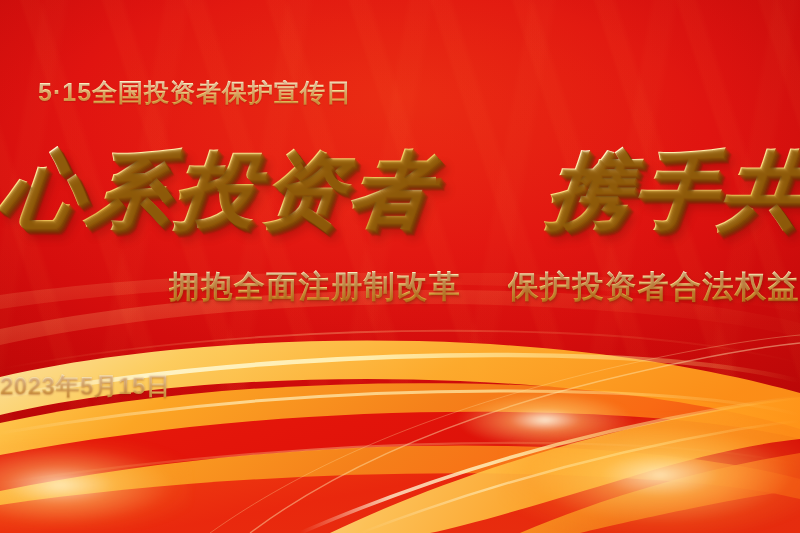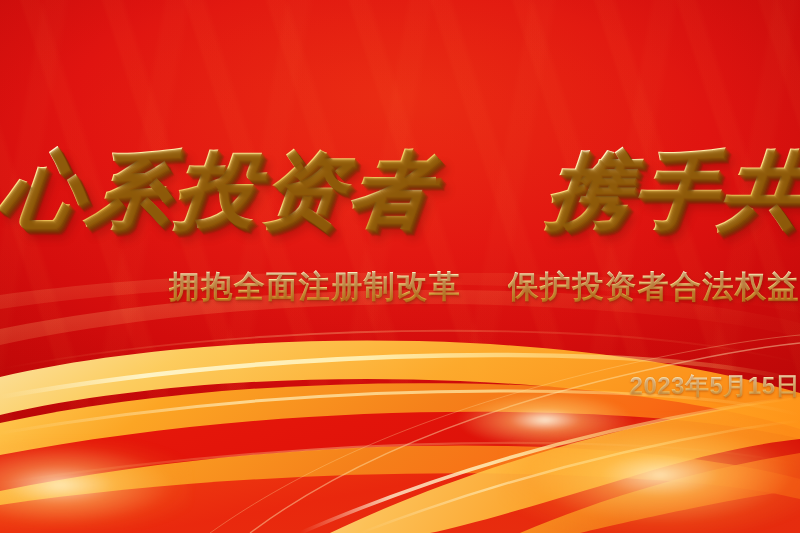--- a/index.html
+++ b/index.html
@@ -171,21 +171,21 @@
     text-shadow:
       0 1px 0 rgba(140,60,0,0.30),
       1px 2px 3px rgba(120,20,0,0.35);
   }
   .subtitle .sub-gap { display:inline-block; width: 26px; }
 
   .datestamp {
     position: absolute;
     left: 0; right: 0;
     top: 370px;
-    text-align: right;
+    text-align: left;
     white-space: nowrap;
     font-size: 24px;
     font-weight: 700;
     letter-spacing: 0.5px;
   }
   .datestamp .date-inner {
     display:inline-block;
     background: linear-gradient(180deg, #fff7d8 0%, #ffe9a6 38%, #f0c765 70%, #dba63c 100%);
     -webkit-background-clip: text;
     background-clip: text;
@@ -280,20 +280,21 @@
       <path d="M210,260 C300,196 420,142 590,100 C680,78 755,66 800,62" stroke="rgba(255,225,160,0.30)" stroke-width="1" fill="none"></path>
     </svg>
   </div>
 
   <div class="glow-left"></div>
   <div class="glow-mid"></div>
   <div class="glow-center"></div>
 
   <div class="txt-layer">
 
+    <div class="eyebrow">5·15全国投资者保护宣传日</div>
 
     <div class="headline">
       <span class="hl-inner">心系投资者</span>
       <span class="gap"></span>
       <span class="hl-inner">携手共行动</span>
     </div>
 
     <div class="subtitle">
       <span class="sub-inner">拥抱全面注册制改革</span>
       <span class="sub-gap"></span>

